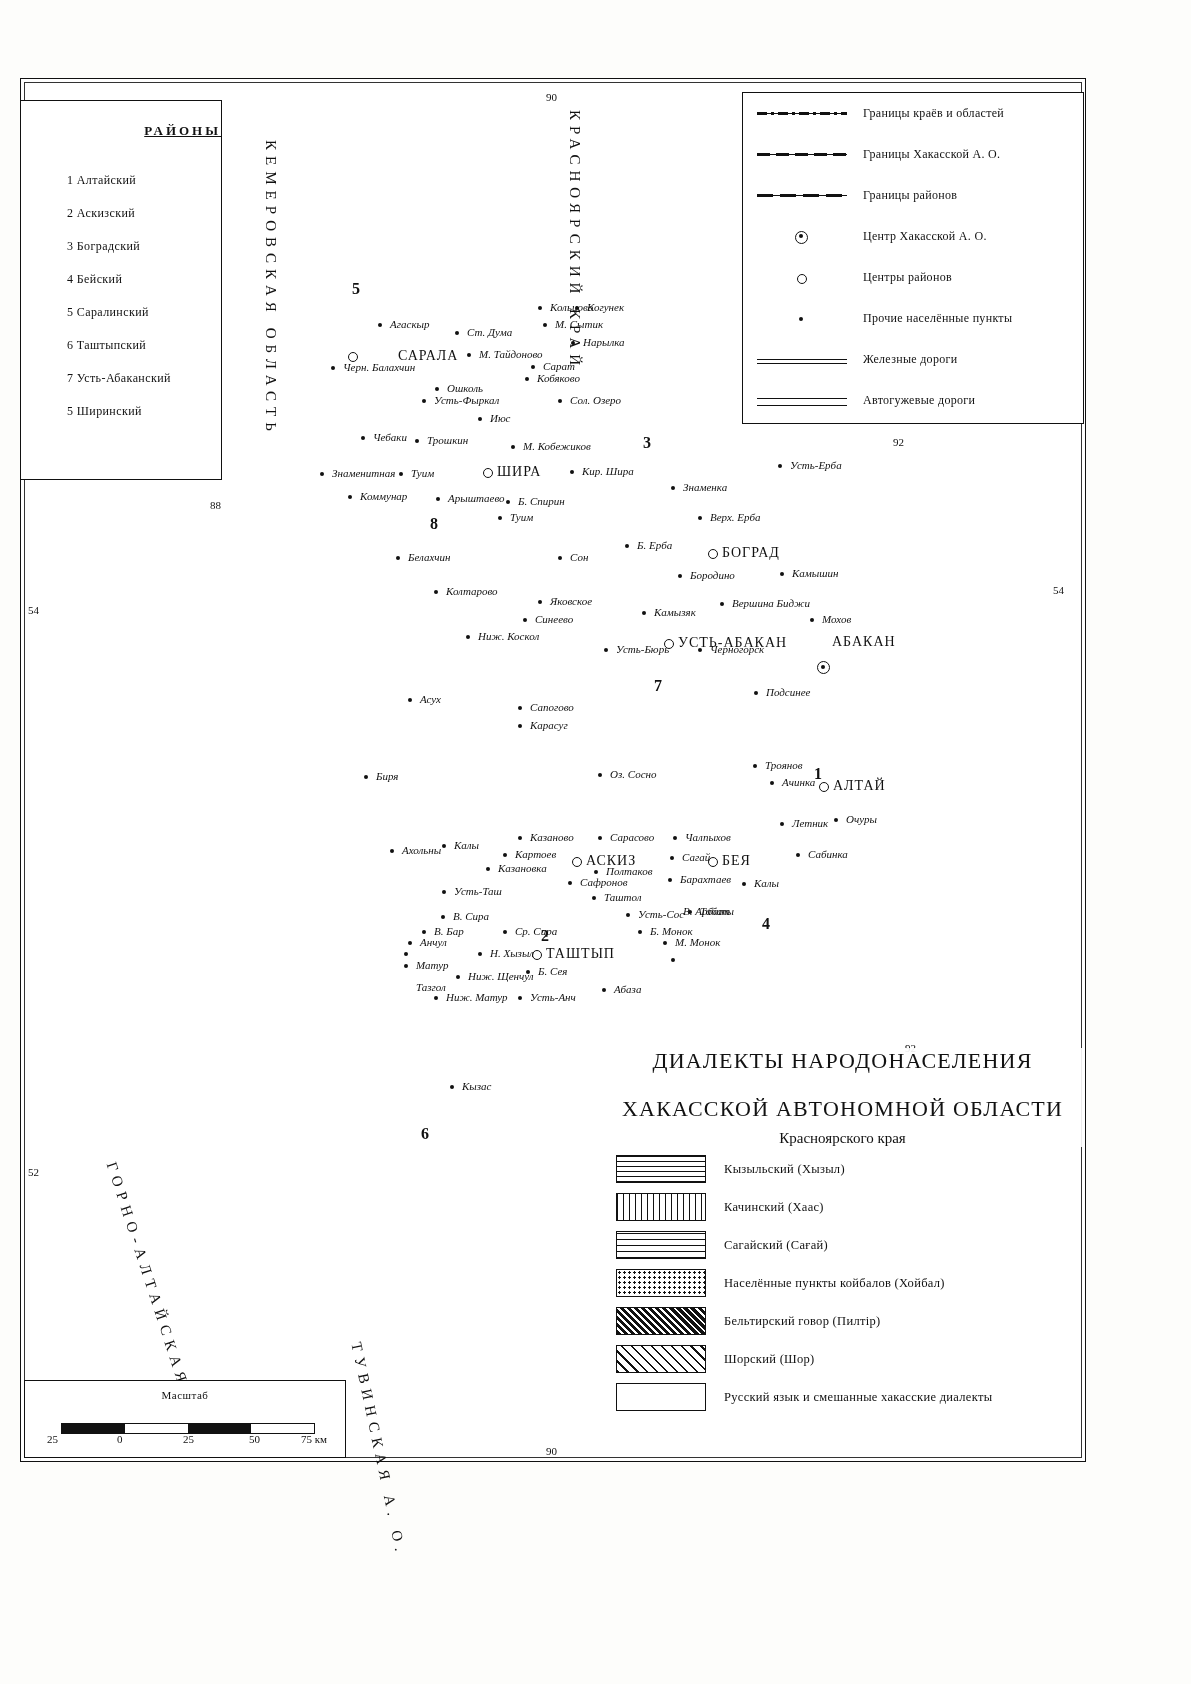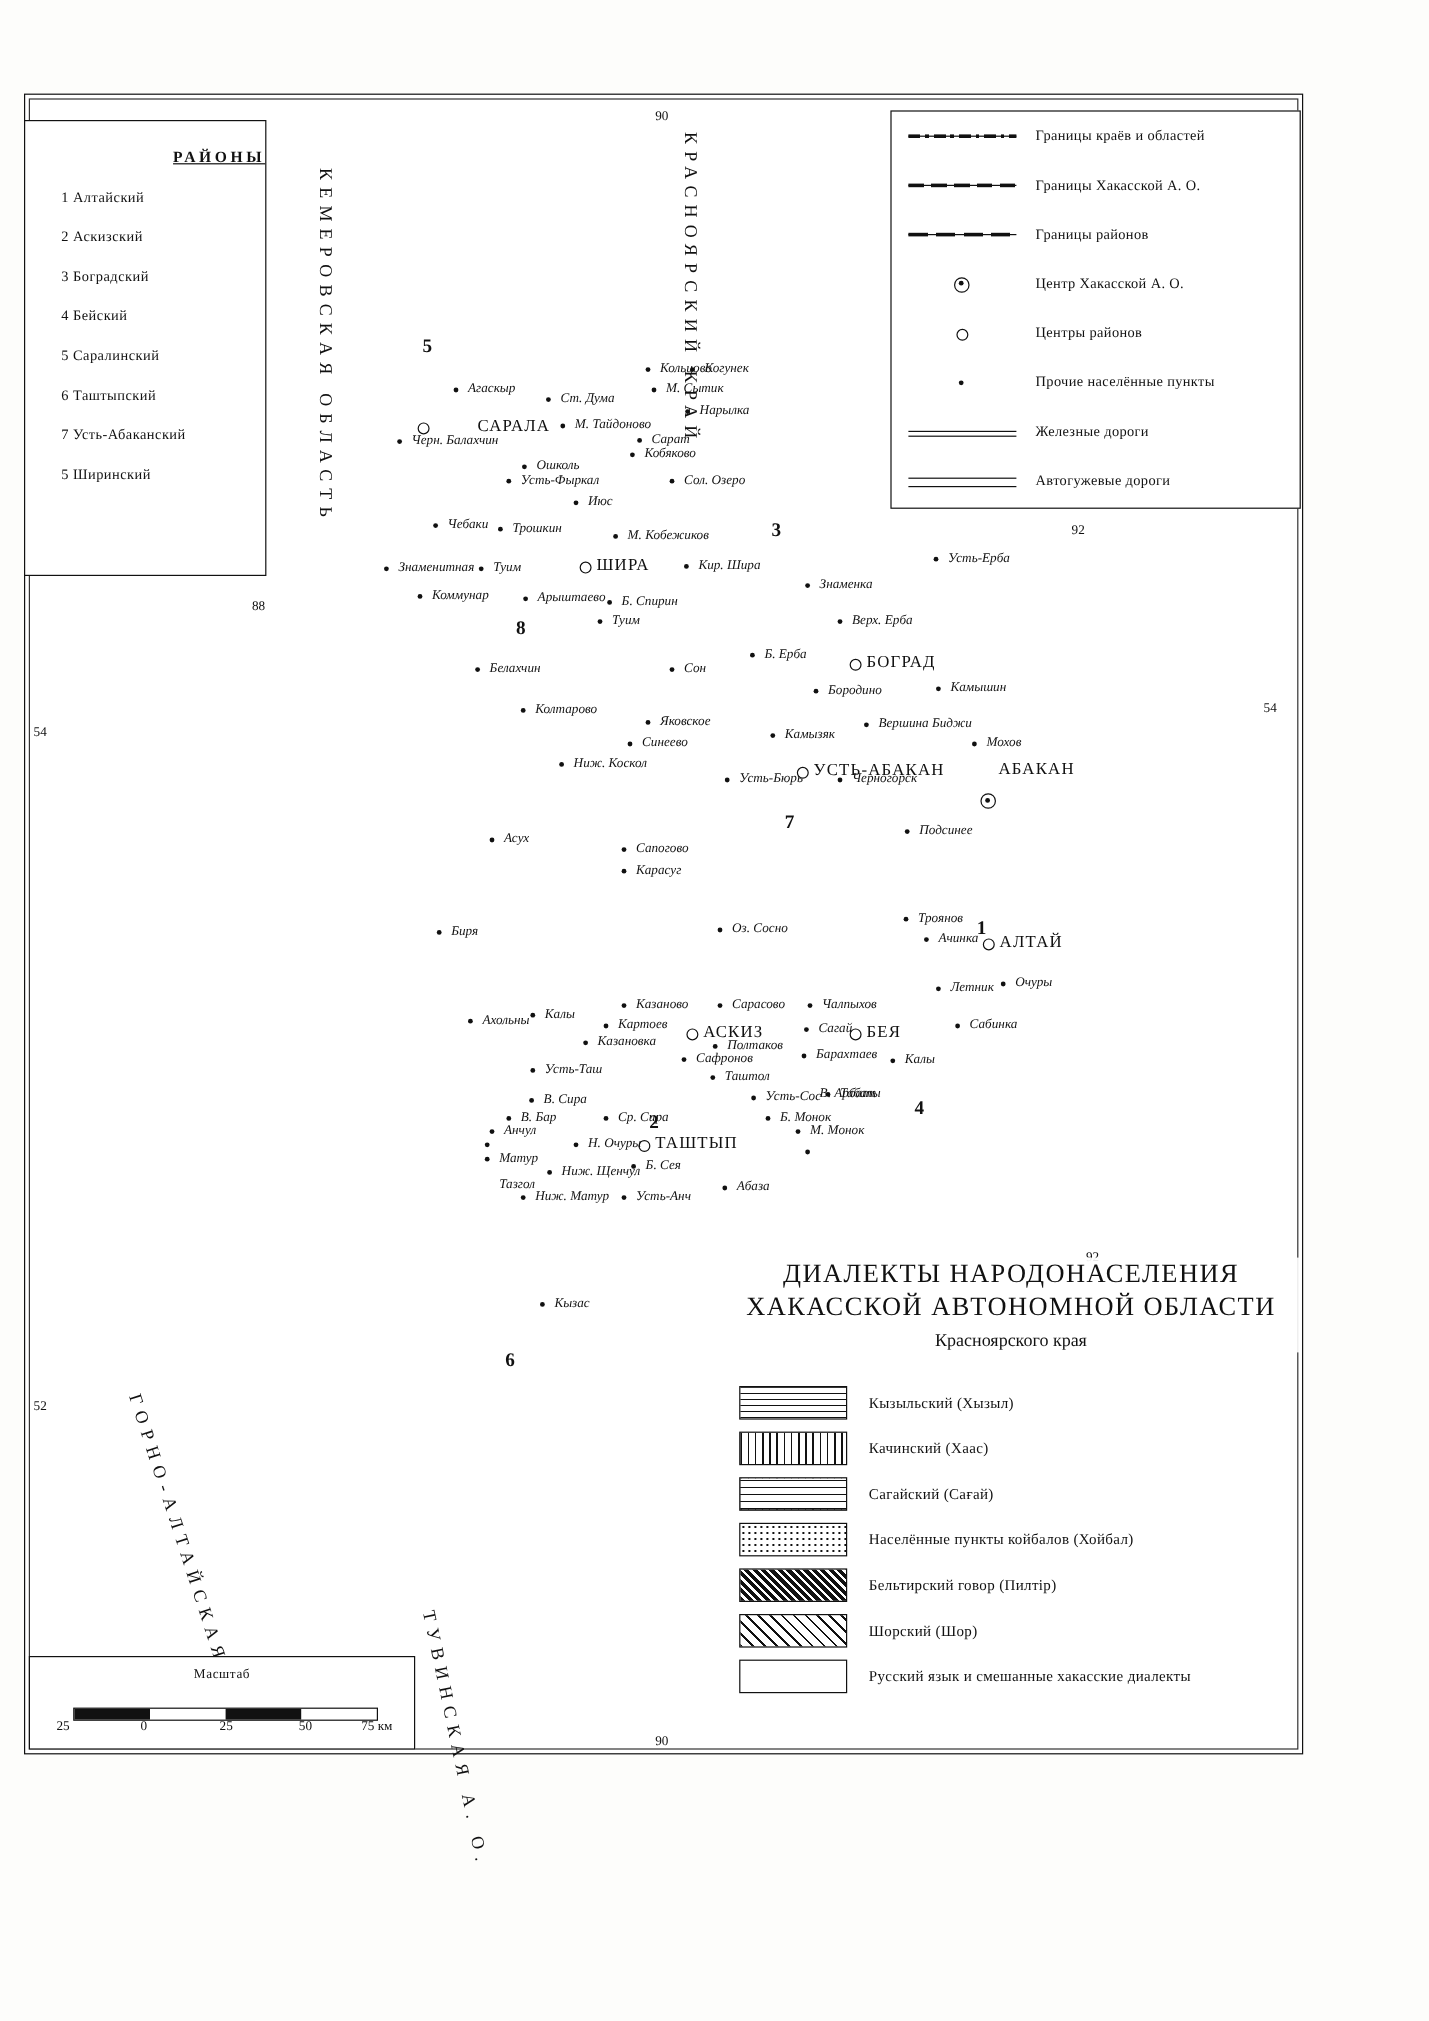--- a/index.html
+++ b/index.html
@@ -15,40 +15,40 @@
   .lbl{position:absolute;font-size:11px;line-height:11px;white-space:nowrap;}
   .lbl.it{font-style:italic;}
   .dot{position:absolute;width:4px;height:4px;background:#111;border-radius:50%;}
   .circ{position:absolute;width:8px;height:8px;border:1.4px solid #111;border-radius:50%;background:#fff;}
   .circ2{position:absolute;width:11px;height:11px;border:1.6px solid #111;border-radius:50%;background:#fff;}
   .circ2:after{content:"";position:absolute;left:2.5px;top:2.5px;width:4px;height:4px;background:#111;border-radius:50%;}
 
   
   .districts{position:absolute;left:20px;top:100px;width:200px;height:378px;border:1.4px solid #111;background:#fff;z-index:30;}
   .districts h3{margin:0;padding:22px 0 18px 0;text-align:right;font-size:13px;font-weight:bold;letter-spacing:3px;text-decoration:underline;}
-  .districts ul{list-style:none;margin:0;padding:0 0 0 30px;}
+  .districts ul{list-style:none;margin:16px;padding:0 0 0 30px;}
   .districts li{font-size:12px;margin-bottom:18px;letter-spacing:.4px;}
 
   
   .symbols{position:absolute;left:742px;top:92px;width:340px;height:330px;border:1.4px solid #111;background:#fff;z-index:30;}
   .symrow{display:flex;align-items:center;height:41px;padding-left:14px;}
   .symkey{width:90px;height:18px;position:relative;margin-right:16px;}
   .symtxt{font-size:12px;letter-spacing:.3px;}
   .dashdot{position:absolute;top:8px;left:0;width:90px;height:0;border-top:1.6px solid #111;}
   .dashdot:after{content:"";position:absolute;left:0;top:-2px;width:90px;height:3px;
       background:repeating-linear-gradient(90deg,#111 0 10px,transparent 10px 14px,#111 14px 17px,transparent 17px 21px);}
   .dash2:after{background:repeating-linear-gradient(90deg,#111 0 13px,transparent 13px 19px);}
   .dash3:after{background:repeating-linear-gradient(90deg,#111 0 16px,transparent 16px 23px);}
   .rail{position:absolute;top:8px;left:0;width:90px;height:3px;border-top:1.3px solid #111;border-bottom:1.3px solid #111;}
   .road{position:absolute;top:6px;left:0;width:90px;height:6px;border-top:1.1px solid #111;border-bottom:1.1px solid #111;}
 
   
   .titleblock{position:absolute;left:600px;top:1048px;width:485px;z-index:30;background:rgba(255,255,255,.9);}
   .t1{font-size:22px;letter-spacing:1.2px;text-align:center;}
-  .t2{font-size:22px;letter-spacing:1.2px;text-align:center;margin-top:2px;}
+  .t2{font-size:22px;letter-spacing:1.2px;text-align:center;margin-top:22px;}
   .t3{font-size:15px;text-align:center;margin-top:8px;}
 
   .dialects{position:absolute;left:616px;top:1150px;width:470px;z-index:30;}
   .drow{display:flex;align-items:center;height:38px;}
   .dkey{width:88px;height:26px;border:1.2px solid #111;margin-right:18px;background:#fff;}
   .dtxt{font-size:12.5px;letter-spacing:.3px;}
 
   
   .p-kyzyl{background:repeating-linear-gradient(0deg,#111 0 1px,#fff 1px 5px);}
   .p-kach{background:repeating-linear-gradient(90deg,#111 0 1.4px,#fff 1.4px 6px);}
@@ -494,21 +494,21 @@
       <div class="lbl it" style="left: 515px; top: 926px;">Ср. Сира</div>
       <div class="dot" style="left: 503px; top: 930px;"></div>
       <div class="lbl it" style="left: 650px; top: 926px;">Б. Монок</div>
       <div class="dot" style="left: 638px; top: 930px;"></div>
       <div class="lbl it" style="left: 420px; top: 937px;">Анчул</div>
       <div class="dot" style="left: 408px; top: 941px;"></div>
       <div class="lbl it" style="left: 675px; top: 937px;">М. Монок</div>
       <div class="dot" style="left: 663px; top: 941px;"></div>
       <div class="lbl it" style="left: 416px; top: 948px; margin-top: 34px;">Тазгол</div>
       <div class="dot" style="left: 404px; top: 952px;"></div>
-      <div class="lbl it" style="left: 490px; top: 948px;">Н. Очуры</div>
+      <div class="lbl it" style="left: 490px; top: 948px;">Н. Хызыл</div>
       <div class="dot" style="left: 478px; top: 952px;"></div>
       <div class="lbl it" style="left: 416px; top: 960px;">Матур</div>
       <div class="dot" style="left: 404px; top: 964px;"></div>
       <div class="lbl it" style="left: 683px; top: 906px;">В. Арбаты</div>
       <div class="dot" style="left: 671px; top: 958px;"></div>
       <div class="lbl it" style="left: 468px; top: 971px;">Ниж. Щенчул</div>
       <div class="dot" style="left: 456px; top: 975px;"></div>
       <div class="lbl it" style="left: 538px; top: 966px;">Б. Сея</div>
       <div class="dot" style="left: 526px; top: 970px;"></div>
       <div class="lbl it" style="left: 614px; top: 984px;">Абаза</div>

